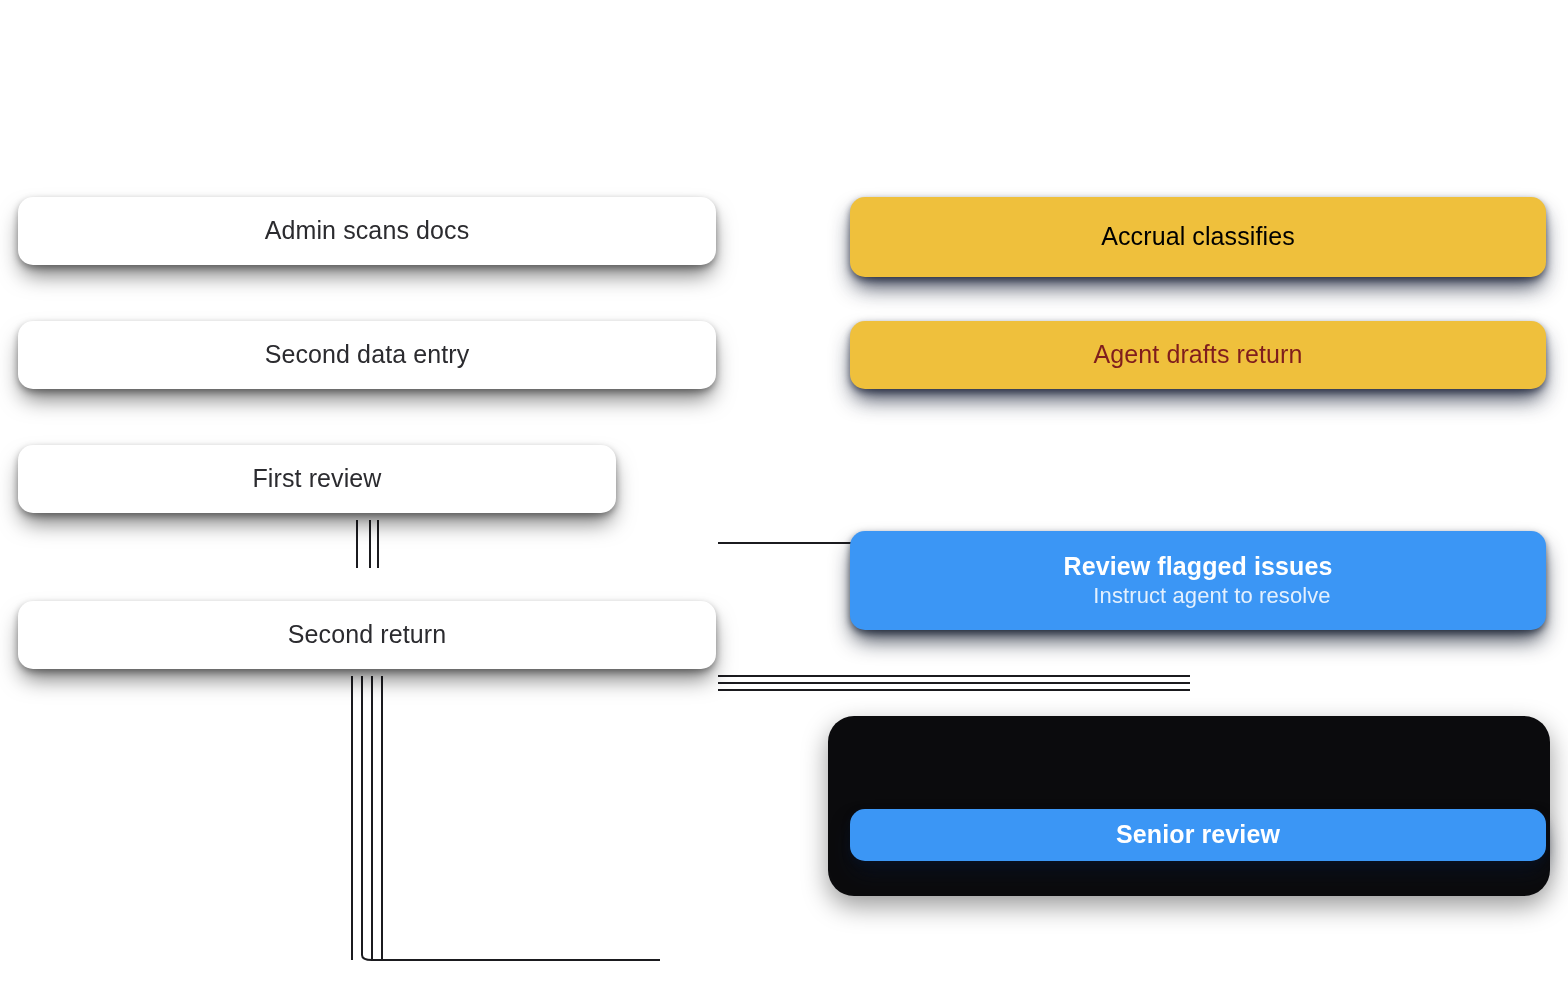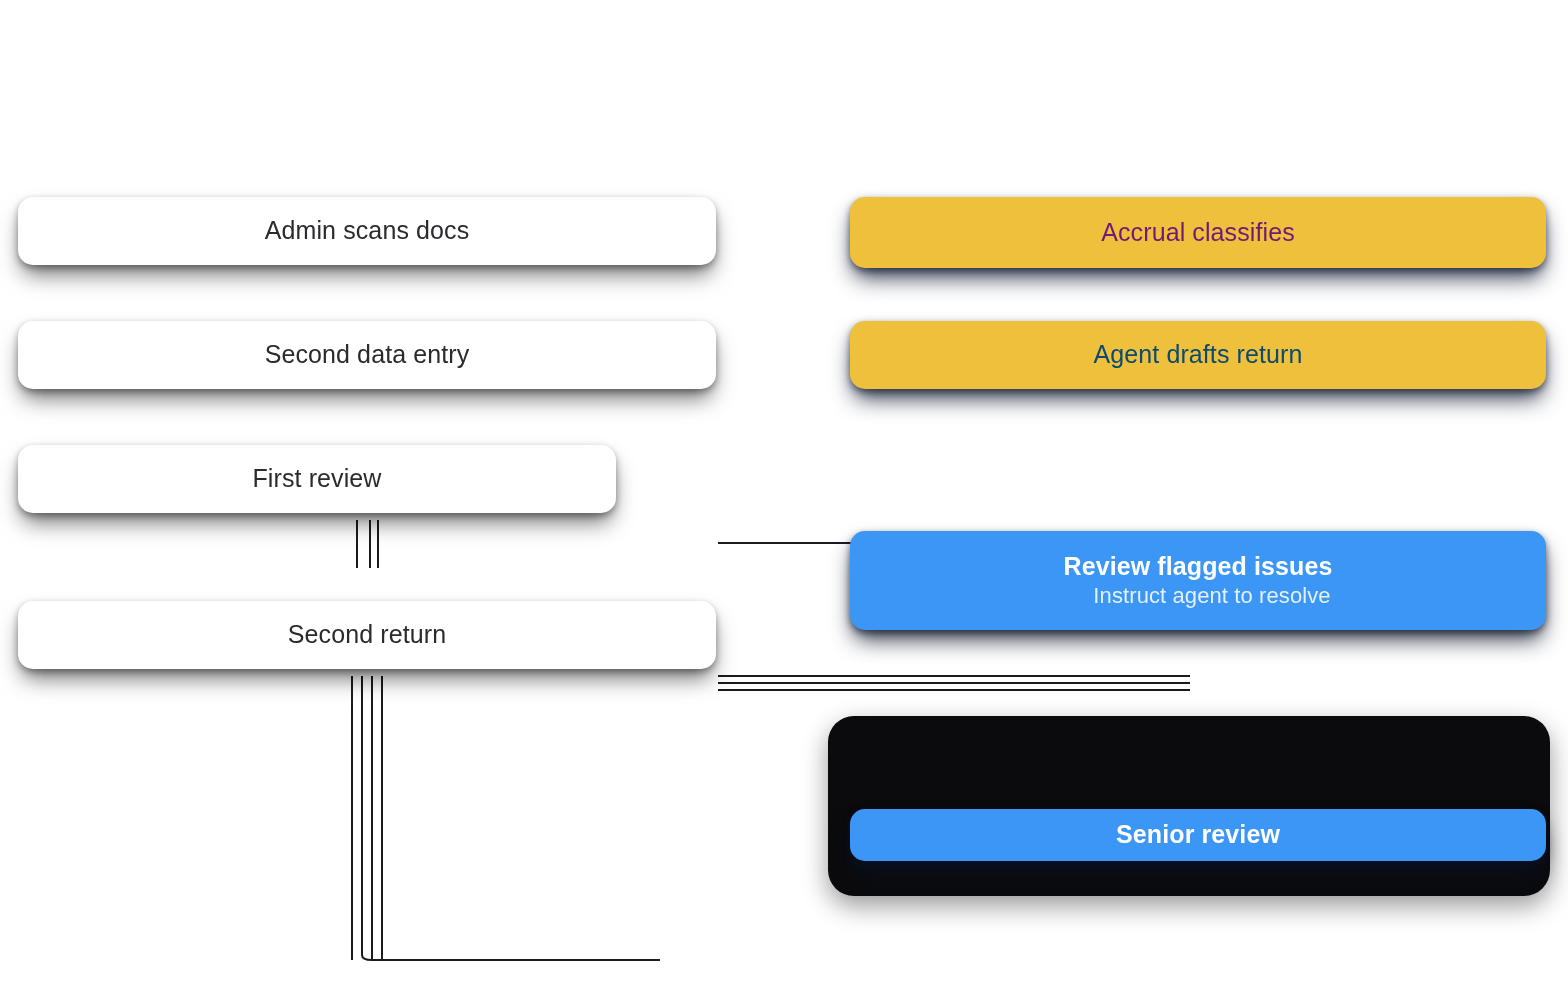--- a/index.html
+++ b/index.html
@@ -127,26 +127,26 @@
   <div class="node plain" style="left: 18px; top: 445px; width: 598px; height: 68px; background: rgb(255, 255, 255); color: rgb(43, 43, 47);">
     <div class="title">First review</div>
 
   </div>
 
   <div class="node plain" style="left: 18px; top: 601px; width: 698px; height: 68px; background: rgb(255, 255, 255); color: rgb(43, 43, 47);">
     <div class="title">Second return</div>
 
   </div>
 
-  <div class="node accent-yellow" style="left: 850px; top: 197px; width: 696px; height: 71px; background: rgb(239, 192, 60); color: #701a75;">
+  <div class="node accent-yellow" style="left: 850px; top: 197px; width: 696px; height: 80px; background: rgb(239, 192, 60); color: #000000;">
     <div class="title">Accrual classifies</div>
 
   </div>
 
-  <div class="node accent-yellow" style="left: 850px; top: 321px; width: 696px; height: 68px; background: rgb(239, 192, 60); color: #0c4a6e;">
+  <div class="node accent-yellow" style="left: 850px; top: 321px; width: 696px; height: 68px; background: rgb(239, 192, 60); color: #7f1d1d;">
     <div class="title">Agent drafts return</div>
 
   </div>
 
   <div class="node accent-blue" style="left: 850px; top: 531px; width: 696px; height: 99px; background: rgb(59, 150, 245); color: rgb(255, 255, 255);">
     <div class="title">Review flagged issues</div>
     <div class="subtitle">Instruct agent to resolve</div>
   </div>
 
   <div class="node accent-blue" style="left: 850px; top: 809px; width: 696px; height: 52px; background: rgb(59, 150, 245); color: rgb(255, 255, 255);">

